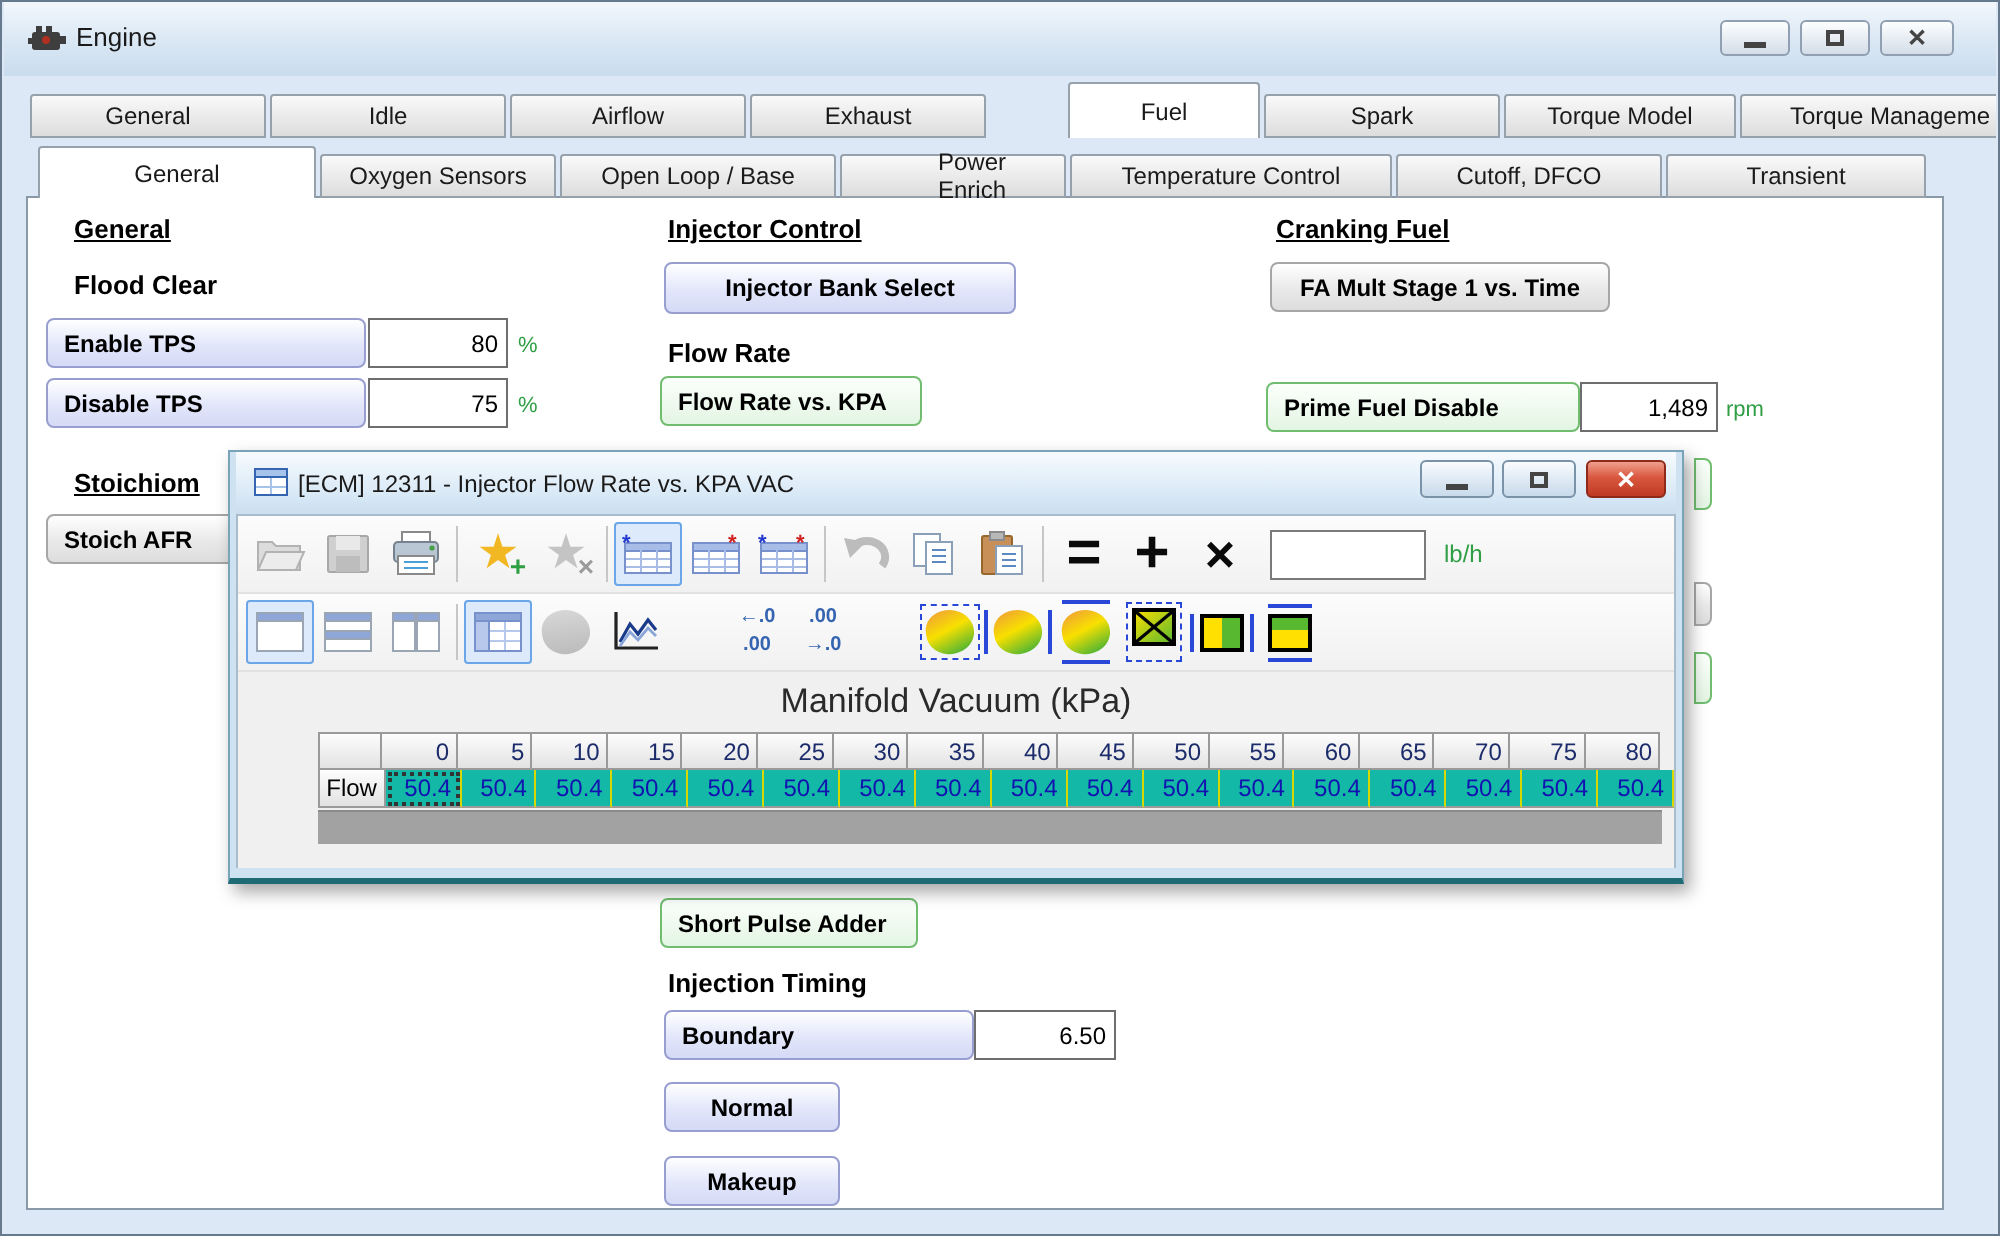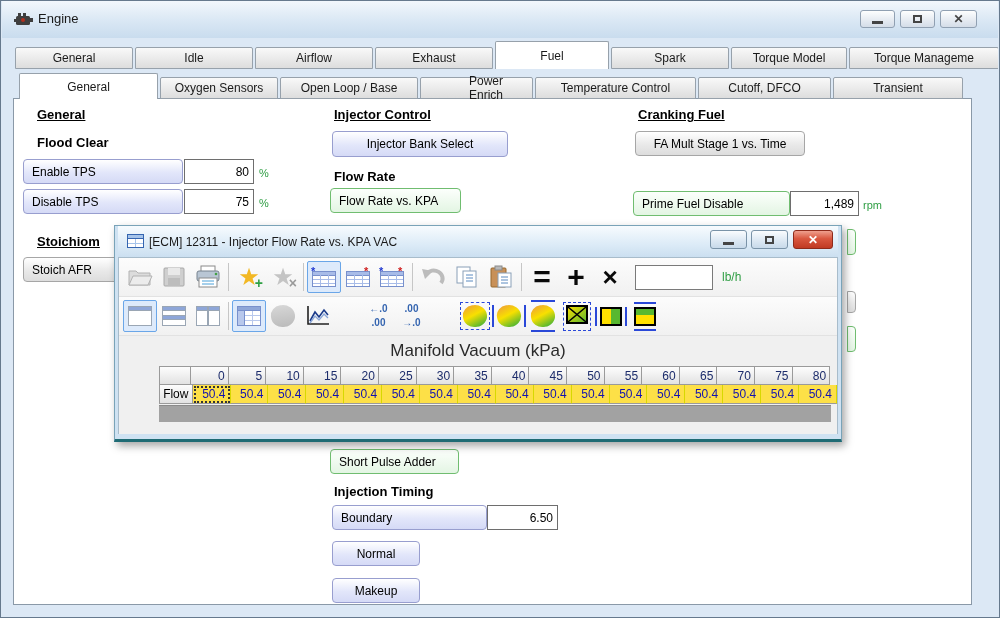--- a/index.html
+++ b/index.html
@@ -24,21 +24,21 @@
          background:linear-gradient(#f9f9f9,#dddddd); display:flex; align-items:center;
          justify-content:center; font-size:12px; color:#1a1a1a; flex:none; }
   #tabs-row1 .tab.sel { height:28px; background:#fff; border-bottom:none; }
   #tabs-row2 .tab.sel { height:26px; background:#fff; border-bottom:none; }
   #panel { position:absolute; left:12px; top:97px; width:959px; height:507px;
            background:#fff; border:1px solid #8a99a8; z-index:1; }
   
   .h1 { position:absolute; font-size:13px; font-weight:bold; text-decoration:underline; color:#000; z-index:2; }
   .h2 { position:absolute; font-size:13px; font-weight:bold; color:#000; z-index:2; }
   .btn { position:absolute; border-radius:4px; font-size:12px; color:#000; display:flex;
-         align-items:center; z-index:2; }
+         align-items:center; z-index:2;font-weight:bold; }
   .lav   { background:linear-gradient(#ffffff,#e2e6fa 55%,#d5daf6); border:1px solid #989ecf; }
   .green { background:linear-gradient(#fcfffc,#e3f5e3); border:1px solid #70bd70; }
   .gray  { background:linear-gradient(#ffffff,#e9e9e9 55%,#dddddd); border:1px solid #a6a6a6; }
   .left  { padding-left:8px; }
   .center{ justify-content:center; }
   .valbox { position:absolute; background:#fff; border:1px solid #6e6e6e; font-size:12px;
             display:flex; align-items:center; justify-content:flex-end; padding-right:4px; z-index:2; }
   .unit { position:absolute; color:#2f9e44; font-size:11px; z-index:2; }
   .sliver { position:absolute; left:846px; width:9px; border-radius:0 4px 4px 0; z-index:2; }
   
@@ -82,21 +82,21 @@
   #tbl-title { text-align:center; font-size:17px; color:#2a2a2a; margin-top:5px; }
   #vac-table { margin:5px 0 0 40px; }
   .trow { display:flex; }
   .cell { height:19px; font-size:12px; display:flex; align-items:center; }
   .cell.head, .cell.corner, .cell.rowlabel {
      background:linear-gradient(#fdfdfd,#e2e2e2); border:1px solid #9a9a9a; border-left:none; }
   .cell.corner { width:32px; border-left:1px solid #9a9a9a; }
   .cell.head { width:37.6px; justify-content:flex-end; padding-right:3px; color:#1c2c6b; }
   .cell.rowlabel { width:51px; border-top:none; border-left:1px solid #9a9a9a;
                    justify-content:center; color:#000; }
-  .cell.val { width:56px; background:#fde047; border-right:1px solid #d8d800;
+  .cell.val { width:56px; background:#14b8a6; border-right:1px solid #d8d800;
               border-bottom:1px solid #9a9a9a; justify-content:flex-end; padding-right:4px;
               color:#1212b0; }
   .cell.val.selcell { outline:2px dotted #333; outline-offset:-3px; }
   #tbl-strip { margin-left:40px; width:672px; height:17px; background:#a2a2a2;
                border-top:1px solid #8a8a8a; margin-top:1px; }
 </style>
 </head>
 <body>
 
 <div id="window">
@@ -120,21 +120,21 @@
     <div class="winbtn" style="left:938px;width:37px">
         <span class="glyph-x">✕</span>
       </div>
   </div>
 
   <div class="tabs" id="tabs-row1">
       <div class="tab" style="width: 118px;">General</div>
       <div class="tab" style="width: 118px;">Idle</div>
       <div class="tab" style="width: 118px;">Airflow</div>
       <div class="tab" style="width: 118px;">Exhaust</div>
-      <div class="tab sel" style="width: 114px;">Fuel</div>
+      <div class="tab sel" style="width: 96px; margin-left: 39px;">Fuel</div>
       <div class="tab" style="width: 118px;">Spark</div>
       <div class="tab" style="width: 116px;">Torque Model</div>
       <div class="tab" style="width: 150px;">Torque Manageme</div>
     </div>
   <div class="tabs" id="tabs-row2">
       <div class="tab sel" style="width: 139px;">General</div>
       <div class="tab" style="width: 118px;">Oxygen Sensors</div>
       <div class="tab" style="width: 138px;">Open Loop / Base</div>
       <div class="tab" style="width: 113px; padding-left: 48px;">Power Enrich</div>
       <div class="tab" style="width: 161px;">Temperature Control</div>

